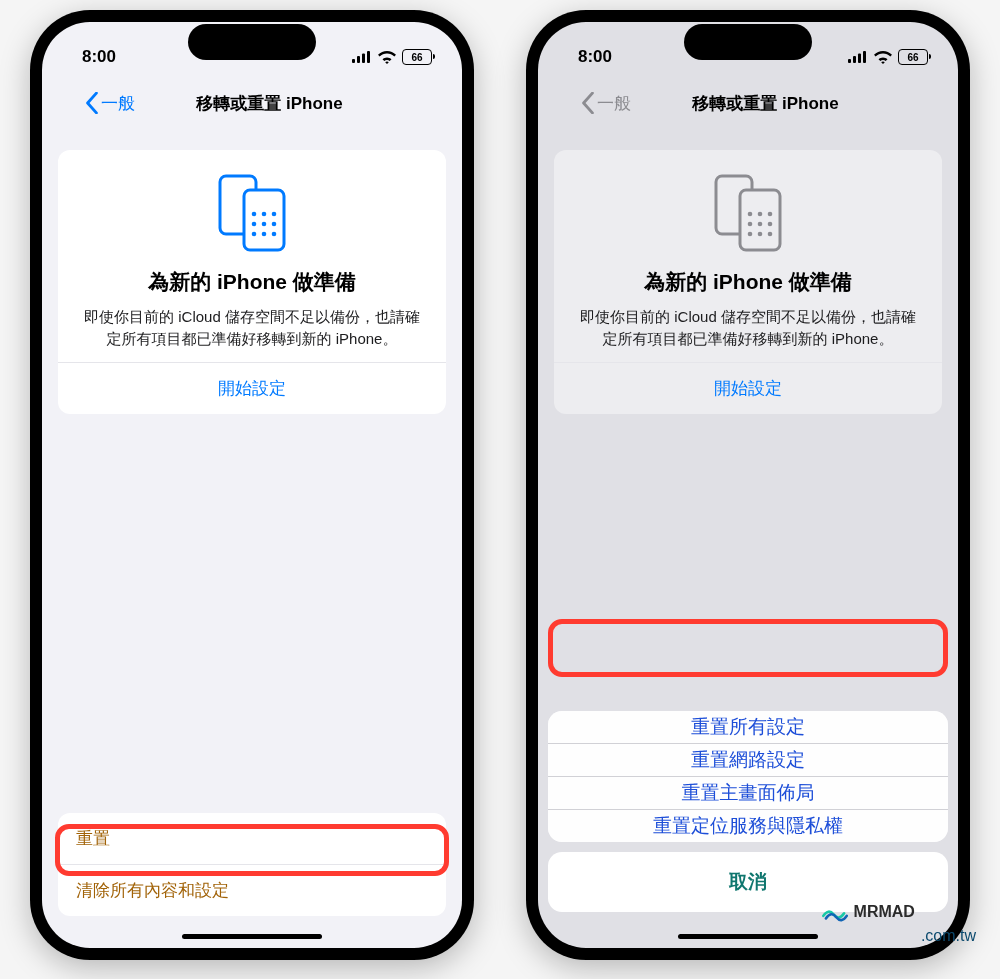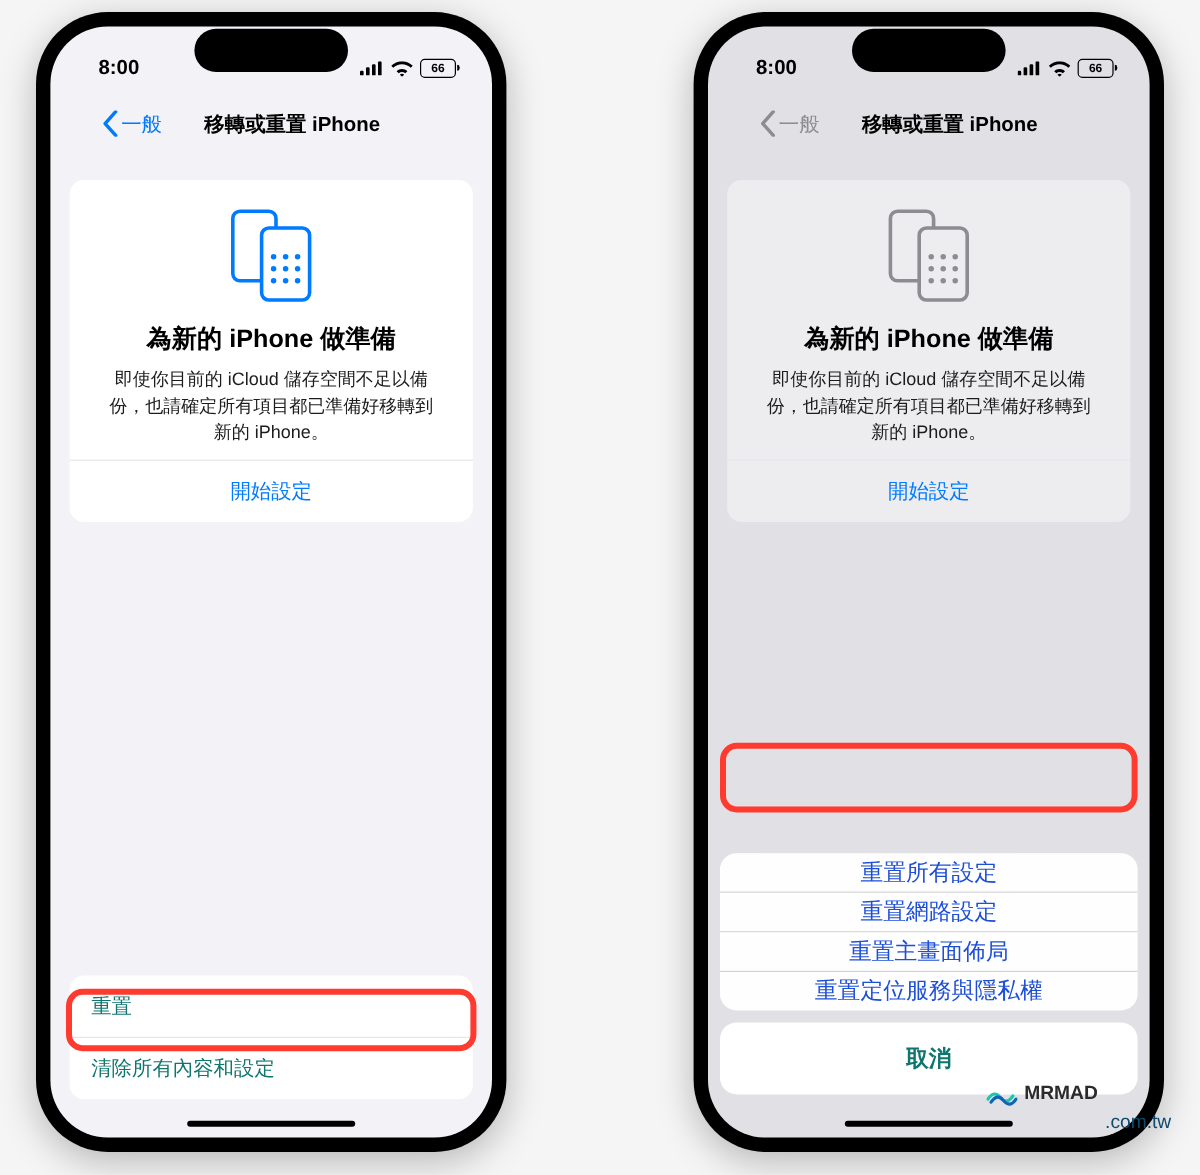--- a/index.html
+++ b/index.html
@@ -7,21 +7,21 @@
     width: 1000px;
     height: 979px;
     background: #f5f5f5;
     font-family: -apple-system, "Helvetica Neue", sans-serif;
     position: relative;
     display: flex;
     justify-content: space-between;
     padding: 10px 30px;
   }
   .phone {
-    width: 392px;
+    width: 444px;
     height: 950px;
     background: #000;
     border-radius: 60px;
     padding: 12px;
     position: relative;
     box-shadow: 0 8px 30px rgba(0,0,0,0.25);
   }
   .screen {
     width: 100%;
     height: 100%;
@@ -121,21 +121,21 @@
   .bottom-list {
     position: absolute;
     bottom: 32px;
     left: 16px;
     right: 16px;
     background: #fff;
     border-radius: 12px;
   }
   .list-row {
     padding: 14px 18px;
-    color: #0f766e;
+    color: #a16207;
     font-size: 17px;
     border-bottom: 1px solid #e5e5ea;
     cursor: pointer;
   }
   .list-row:last-child { border-bottom: none; }
   .highlight {
     position: absolute;
     border: 5px solid #ff3b30;
     border-radius: 14px;
     pointer-events: none;

